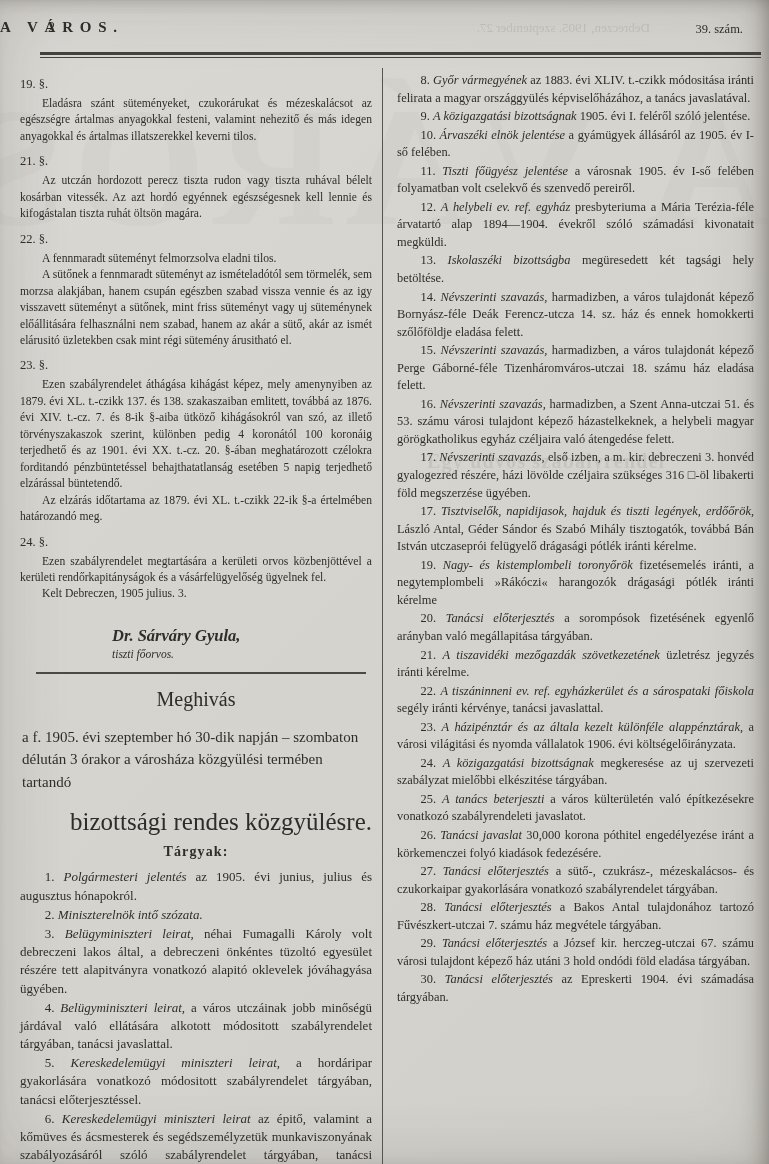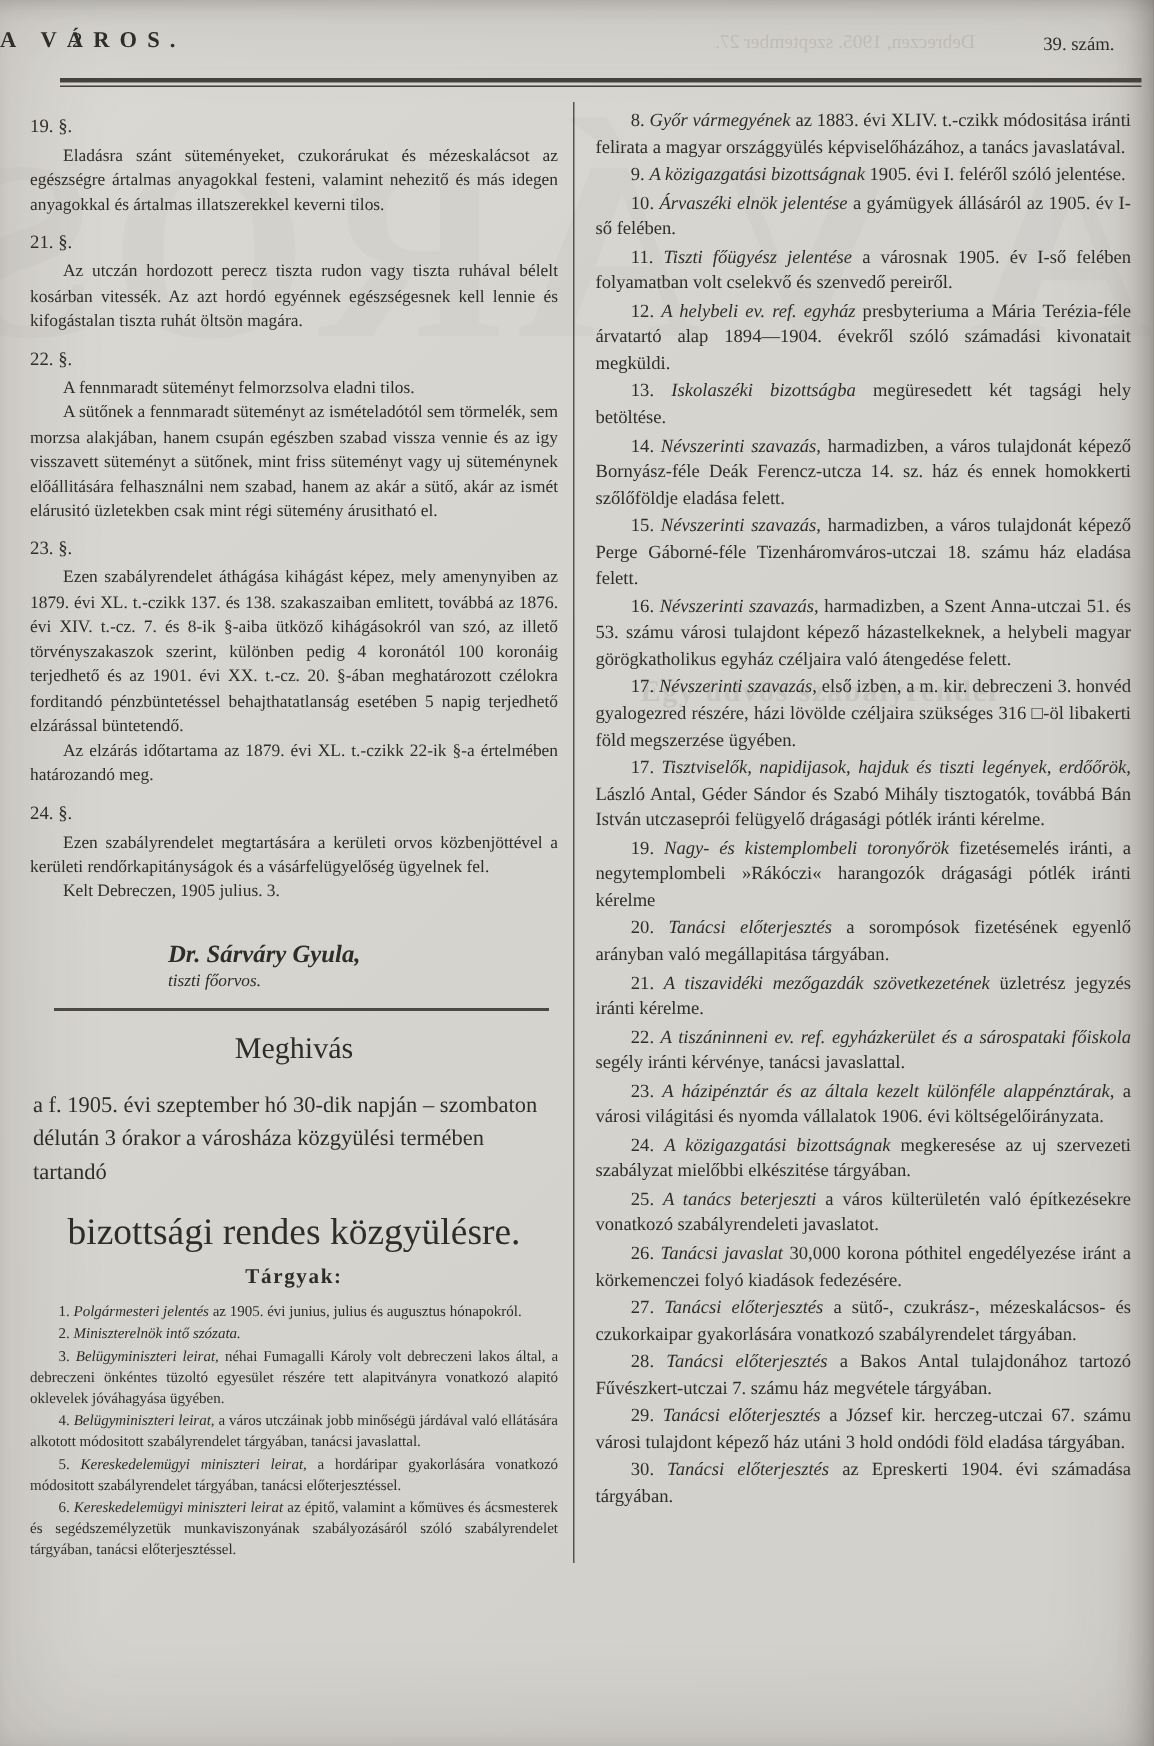--- a/index.html
+++ b/index.html
@@ -29,24 +29,24 @@
   .par-head{margin:9px 0 4px;font-size:12.5px;font-weight:normal;}
   .body-par{margin:0;font-size:11.6px;line-height:1.42;text-align:justify;text-indent:1.9em;}
   .dateline{text-align:left;}
   .sig{width:230px;margin:23px 30px 6px auto;text-align:left;}
   .sig-name{font-size:16.5px;font-style:italic;font-weight:bold;white-space:nowrap;}
   .sig-role{font-size:11.5px;font-style:italic;margin-top:2px;}
   .sep-rule{border:none;border-top:2px solid #4c4944;margin:12px 6px 14px 16px;}
   
   .inv-head{text-align:center;font-size:20px;font-weight:normal;margin:6px 0 10px;}
   .inv-text{text-align:left;font-size:15px;font-weight:normal;line-height:1.5;margin:15px 2px;}
-  .inv-main{text-align:center;font-size:25px;font-weight:normal;margin:10px 0 8px;}
+  .inv-main{text-align:right;font-size:25px;font-weight:normal;margin:10px 0 8px;}
   .inv-label{text-align:center;font-size:14px;font-weight:bold;letter-spacing:.08em;margin:2px 0 8px;}
   
-  .item{margin:0 0 1px;font-size:10px;line-height:1.40;text-align:justify;text-indent:1.9em;}
+  .item{margin:0 0 1px;font-size:13px;line-height:1.40;text-align:justify;text-indent:1.9em;}
   #colR .item{font-size:12.4px;line-height:1.415;}
   .lead{font-style:italic;margin-top:48px;}
 </style>
 </head>
 <body>
 
 <div id="page">
 
   <div class="ghost g-hdr">Debreczen, 1905. szeptember 27.</div>
   <div class="ghost g-big">A VÁROS</div>

